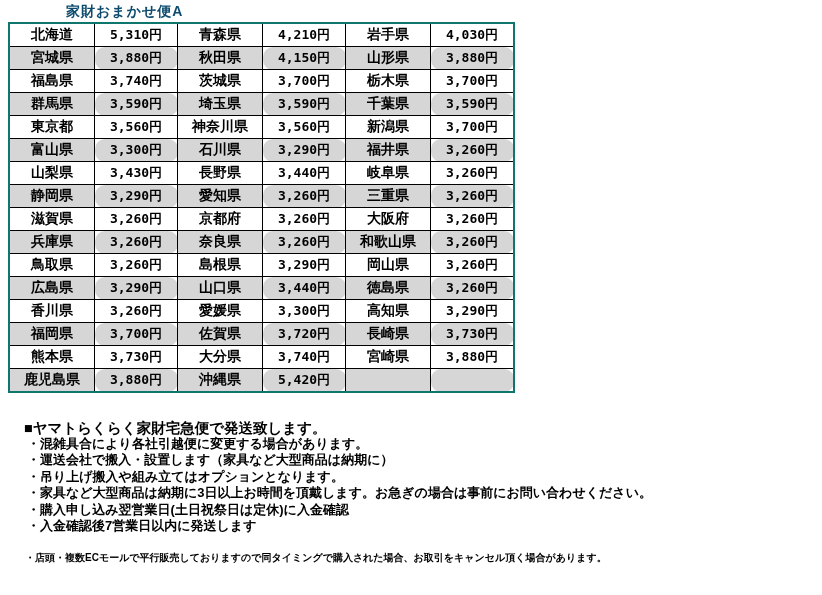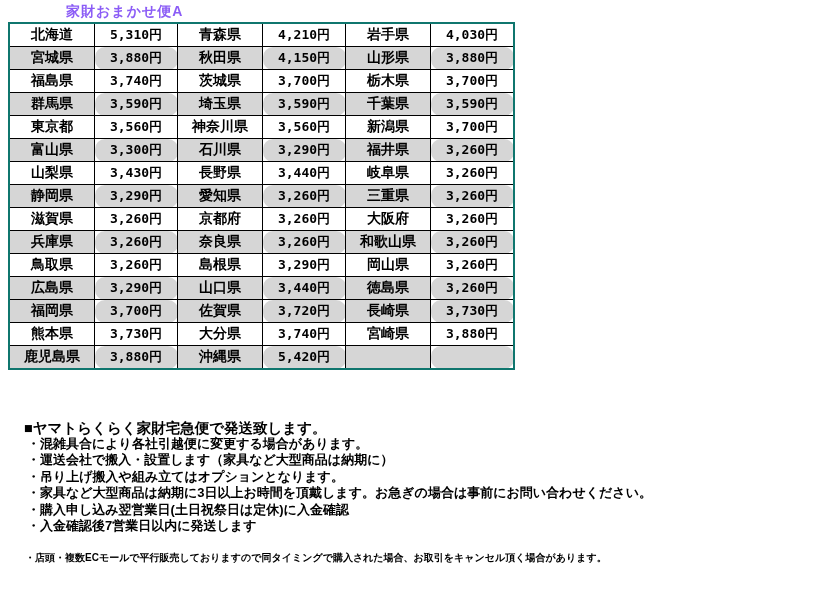--- a/index.html
+++ b/index.html
@@ -7,21 +7,21 @@
     width: 822px; height: 595px;
     background: #ffffff;
     font-family: "Liberation Sans", sans-serif;
     position: relative;
     color: #000;
   }
   .page { position: absolute; inset: 0; }
 
   .title {
     position: absolute; left: 66px; top: 3px;
-    color: #8b5cf6; font-weight: bold; font-size: 14px;
+    color: #0c4a6e; font-weight: bold; font-size: 14px;
     letter-spacing: 1px; white-space: nowrap;
   }
 
   table.fee-table {
     position: absolute; left: 8px; top: 22px;
     border-collapse: collapse;
     border: 2px solid #0f766e;
     table-layout: fixed;
   }
   table.fee-table td {
@@ -150,20 +150,28 @@
           <td class="pref">岡山県</td>
           <td class="price">3,260円</td>
         </tr>
         <tr class="alt">
           <td class="pref">広島県</td>
           <td class="price">3,290円</td>
           <td class="pref">山口県</td>
           <td class="price">3,440円</td>
           <td class="pref">徳島県</td>
           <td class="price">3,260円</td>
+        </tr>
+        <tr>
+          <td class="pref">香川県</td>
+          <td class="price">3,260円</td>
+          <td class="pref">愛媛県</td>
+          <td class="price">3,300円</td>
+          <td class="pref">高知県</td>
+          <td class="price">3,290円</td>
         </tr>
         <tr class="alt">
           <td class="pref">福岡県</td>
           <td class="price">3,700円</td>
           <td class="pref">佐賀県</td>
           <td class="price">3,720円</td>
           <td class="pref">長崎県</td>
           <td class="price">3,730円</td>
         </tr>
         <tr>

